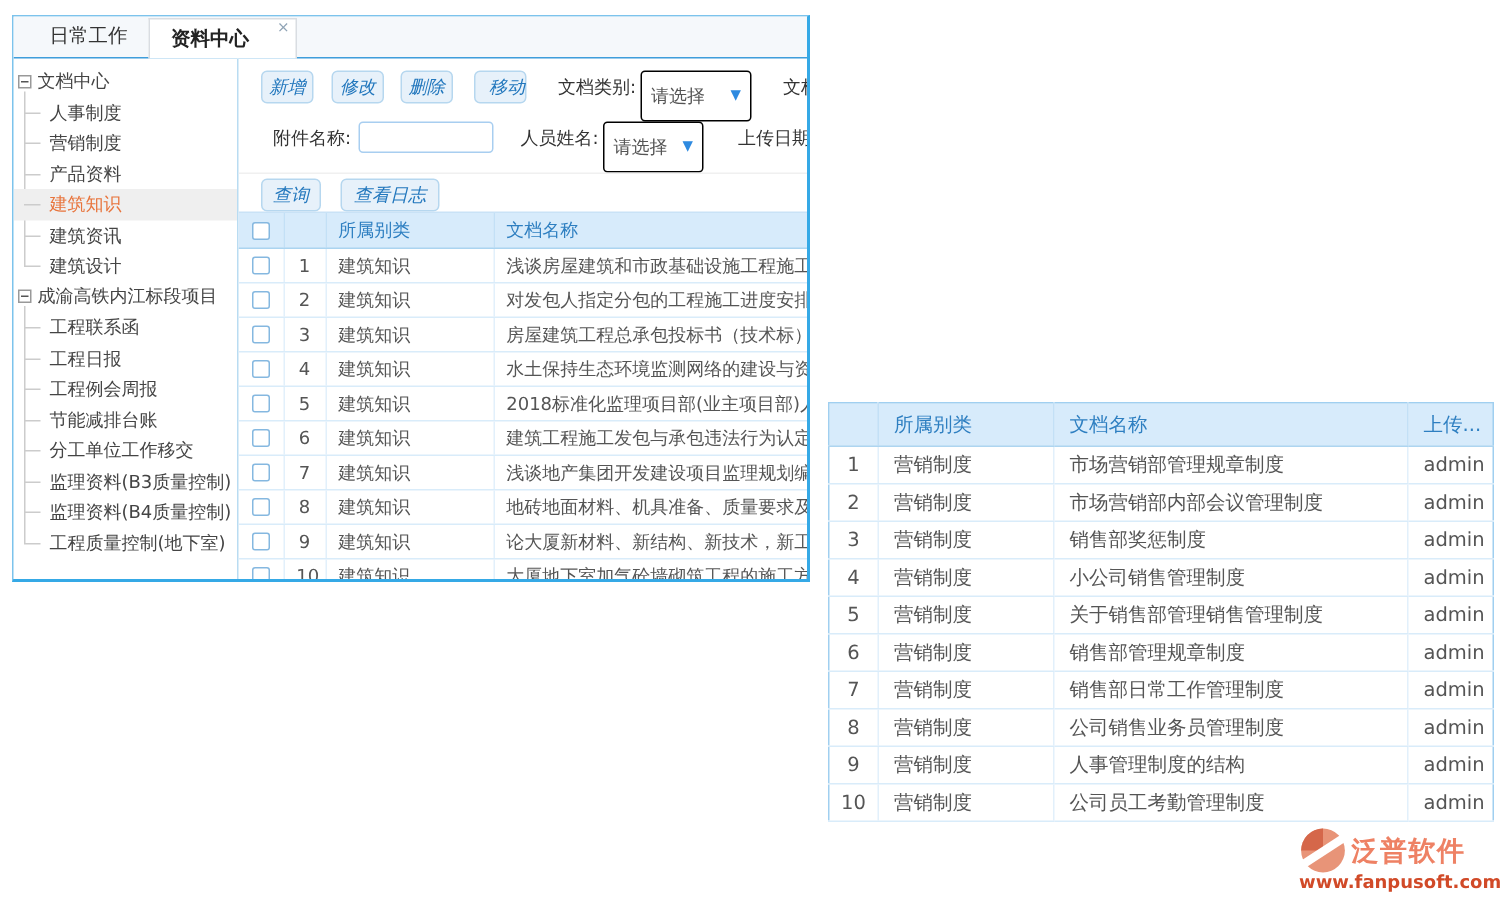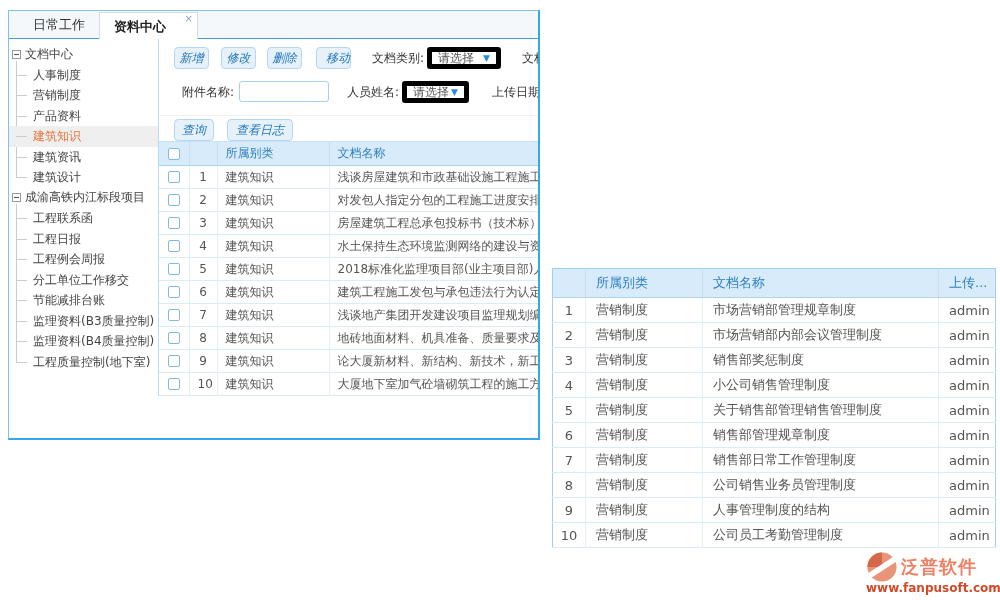--- a/index.html
+++ b/index.html
@@ -1,20 +1,20 @@
 <!DOCTYPE html>
 <html><head>
 <meta charset="utf-8">
 <style>
   * { margin:0; padding:0; box-sizing:border-box; }
   html,body { width:1000px; height:600px; background:#fff; overflow:hidden;
     font-family:"DejaVu Sans","Liberation Sans",sans-serif; }
 
   
-  .win { position:absolute; left:8px; top:10px; width:532px; height:430px;
+  .win { position:absolute; left:8px; top:10px; width:532px; height:378px;
     background:#fff; border:1px solid #7cc3ec; border-right:2px solid #35a9e6;
     border-bottom:2px solid #35a9e6; overflow:hidden; }
   .tabbar { height:28px; background:#f5f8fb; border-bottom:1px solid #3f9edb;
     display:flex; align-items:flex-end; padding-left:10px; }
   .tab { height:27px; line-height:27px; padding:0 14px; font-size:13px; color:#333;
     cursor:pointer; position:relative; }
   .tab.active { background:#fff; border:1px solid #d9dde2; border-bottom:none;
     margin-bottom:-1px; font-weight:bold; color:#222; padding-right:31px; }
   .tab-x { position:absolute; top:0px; right:4px; font-size:10px; color:#8fa3b5;
     font-weight:normal; line-height:12px; }
@@ -39,22 +39,22 @@
   
   .main { flex:1; position:relative; font-size:12px; color:#333; overflow:hidden; }
   .trow { position:relative; }
   .r1 { margin-top:8px; height:24px; }
   .r2 { margin-top:10px; height:22px; }
   .r3 { margin-top:12px; height:26px; border-top:1px solid #f0f0f0; padding-top:2px; }
   .abs { position:absolute; top:0; }
   .btn { background:#e7f1fa; border:1px solid #b6d7ef; border-radius:4px; color:#2277bd;
     font-size:12px; height:22px; line-height:20px; text-align:center; cursor:pointer;font-style:italic; }
   .lbl { line-height:22px; color:#333; white-space:nowrap; }
-  .sel { background:#fff; border:5px solid #000000; border-radius:3px; height:22px;
-    display:flex; align-items:center; justify-content:space-between; padding:4px 6px;
+  .sel { background:#fff; border:1px solid #000000; border-radius:3px; height:22px;
+    display:flex; align-items:center; justify-content:space-between; padding:16px 6px;
     color:#555; cursor:pointer; }
   .caret { color:#2e8ae0; font-size:9px; }
   .inp { background:#fff; border:1px solid #a8cef0; border-radius:3px; height:21px; width:90px;
     font-size:12px; padding:0 4px; outline:none; }
 
   
   table { border-collapse:collapse; table-layout:fixed; }
   .grid { position:absolute; left:0; top:102px; width:560px; font-size:12px; }
   .grid th { background:#d7ebfb; color:#2e7fc1; font-weight:normal; text-align:left;
     height:24px; padding:0 8px; border-bottom:1px solid #abd4f0; border-left:1px solid #c3e0f6;
@@ -117,22 +117,22 @@
       </div>
       <div class="tgroup">
         <div class="troot">
           <span class="ticon"></span>
           <span>成渝高铁内江标段项目</span>
         </div>
         <div class="tchildren">
           <div class="tchild">工程联系函</div>
           <div class="tchild">工程日报</div>
           <div class="tchild">工程例会周报</div>
+          <div class="tchild">节能减排台账</div>
           <div class="tchild">分工单位工作移交</div>
-          <div class="tchild">节能减排台账</div>
           <div class="tchild">监理资料(B3质量控制)</div>
           <div class="tchild">监理资料(B4质量控制)</div>
           <div class="tchild">工程质量控制(地下室)</div>
         </div>
       </div>
     </div>
 
     <div class="main">
       <div class="trow r1">
         <div class="btn abs" style="left:15px;width:35px;">新增</div>

